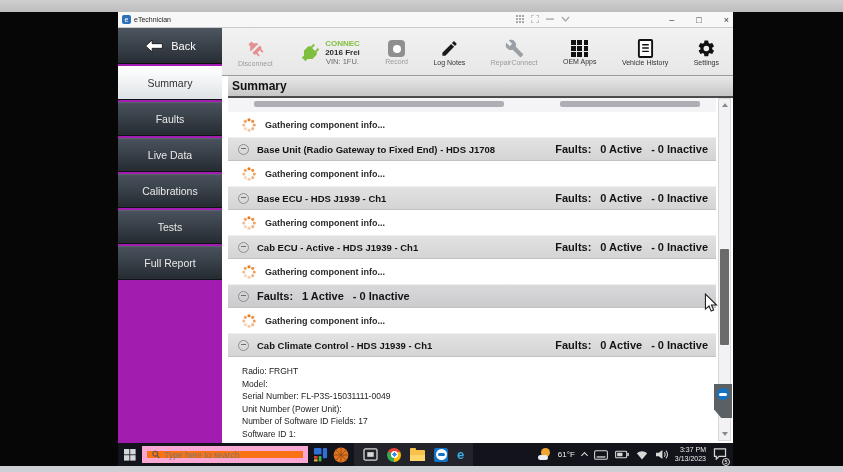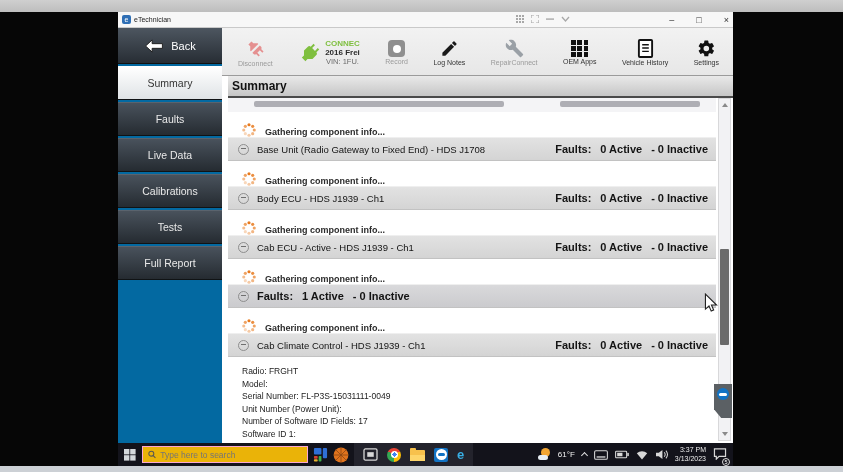--- a/index.html
+++ b/index.html
@@ -12,21 +12,21 @@
   
   .titlebar{position:absolute;top:0;left:0;right:0;height:16px;background:#f7f7f7;border-bottom:1px solid #c9c9c9;display:flex;align-items:center;padding:0 4px;}
   .appico{width:9px;height:9px;background:#2f6fb5;border-radius:2px;color:#fff;font-size:7px;line-height:9px;text-align:center;margin-right:3px;}
   .wtitle{font-size:7px;color:#222;flex:0 0 auto;}
   .tbmid{position:absolute;left:398px;top:3px;display:flex;gap:7px;align-items:center;}
   .tbmid svg{display:block;}
   .wctrl{position:absolute;right:4px;top:0;height:16px;display:flex;align-items:center;gap:22px;font-size:9px;color:#333;}
   .wctrl span{cursor:default;}
   
   .appbody{position:absolute;top:16px;left:0;right:0;height:415px;}
-  .leftcol{position:absolute;left:0;top:0;width:104px;height:100%;background:#0369a1;}
+  .leftcol{position:absolute;left:0;top:0;width:104px;height:100%;background:#a21caf;}
   .backbtn{height:36px;margin-bottom:2px;background:linear-gradient(#4d5660,#272d34);display:flex;align-items:center;justify-content:center;gap:7px;color:#fff;font-size:11px;border-bottom:1px solid #111;}
   .tab{height:34px;margin-bottom:2px;background:linear-gradient(#49525c,#252b31);display:flex;align-items:center;justify-content:center;color:#e9e9e9;font-size:10.5px;border-top:1px solid #5a636d;border-bottom:1px solid #101315;}
   .tab.selected{background:linear-gradient(#ffffff,#dfe3e6);color:#333;border-top:1px solid #fff;}
   .rightcol{position:absolute;left:104px;top:0;width:511px;height:100%;background:#fff;}
   
   .toolbar{height:48px;background:linear-gradient(#f2f2f2,#e7e7e7);border-bottom:1px solid #9b9b9b;display:flex;align-items:center;justify-content:space-between;padding:2px 14px 0 16px;}
   .tbtn{display:flex;flex-direction:column;align-items:center;justify-content:center;gap:1px;}
   .tbtn .lbl{font-size:7px;color:#333;}
   .tbtn .lbl.dim{color:#9a9a9a;}
   .connect{display:flex;align-items:center;gap:3px;}
@@ -39,44 +39,44 @@
   .oemgrid{width:17px;height:17px;display:grid;grid-template-columns:repeat(3,1fr);gap:1.5px;}
   .oemgrid i{background:#121212;}
   
   .main{position:absolute;left:0;top:48px;width:511px;height:367px;background:#fff;overflow:hidden;}
   .mhead{margin-left:6px;height:22px;background:linear-gradient(#e9e9e9,#c6c6c6);border-bottom:2px solid #4a4a4a;display:flex;align-items:center;padding-left:4px;font-size:12px;font-weight:bold;color:#111;}
   .viewport{position:absolute;left:6px;top:22px;width:488px;bottom:0;overflow:hidden;}
   .crow{height:14px;overflow:hidden;position:relative;background:#f4f4f6;filter:blur(.6px);}
   .crow i{position:absolute;top:3px;height:6px;background:#aeaeb4;border-radius:2px;}
   .crow .b1{left:26px;width:250px;}
   .crow .b2{left:332px;width:140px;}
-  .lrow{height:25px;display:flex;align-items:flex-end;padding-left:14px;gap:9px;background:#fff;}
+  .lrow{height:25px;display:flex;align-items:center;padding-left:14px;gap:9px;background:#fff;}
   .ltext{font-size:9px;font-weight:bold;color:#2b2b2b;}
   .grow{height:24px;background:linear-gradient(#e2e2e2,#d4d4d4);border-top:1px solid #efefef;border-bottom:1px solid #c2c2c2;display:flex;align-items:center;padding:0 6px 0 10px;gap:8px;}
   .grow.sel{background:linear-gradient(#d9d9db,#cbcbce);}
-  .gname{font-size:9.5px;font-weight:normal;color:#141414;flex:1 1 auto;white-space:nowrap;overflow:hidden;}
+  .gname{font-size:9.5px;font-weight:bold;color:#141414;flex:1 1 auto;white-space:nowrap;overflow:hidden;}
   .faults{display:flex;gap:9px;font-size:11px;font-weight:bold;color:#141414;white-space:nowrap;padding-right:2px;}
   .minuscirc{width:11px;height:11px;border:1.5px solid #8e8e8e;border-radius:50%;position:relative;flex:0 0 auto;}
   .minuscirc::after{content:"";position:absolute;left:2px;top:3.6px;width:4.5px;height:1.4px;background:#6f6f6f;}
   .details{padding:8px 0 0 14px;font-size:8.5px;color:#222;line-height:12.5px;background:#fff;}
   
   .sbar{position:absolute;right:2px;top:22px;bottom:2px;width:13px;background:#f2f2f4;border:1px solid #d8d8da;}
   .sarrow{position:absolute;left:0;width:100%;height:12px;display:flex;align-items:center;justify-content:center;}
   .sarrow.up{top:0;} .sarrow.down{bottom:0;}
   .tri-up{width:0;height:0;border-left:3px solid transparent;border-right:3px solid transparent;border-bottom:4px solid #8a8a8a;}
   .tri-down{width:0;height:0;border-left:3px solid transparent;border-right:3px solid transparent;border-top:4px solid #8a8a8a;}
   .sthumb{position:absolute;left:1px;width:9px;top:150px;height:96px;background:#6b6b6b;border-radius:1px;}
   
   .tvtab{position:absolute;left:596px;top:372px;width:18px;height:34px;background:#5b6064;clip-path:polygon(0 0,100% 0,100% 100%,40% 100%,0 74%);display:flex;justify-content:center;padding-top:4px;}
   .tvcirc{width:12px;height:12px;border-radius:50%;background:#1273c4;position:relative;}
   .tvcirc::after{content:"";position:absolute;left:2px;top:4.5px;width:8px;height:3px;background:#fff;border-radius:2px;}
   
   .taskbar{position:absolute;left:0;right:0;bottom:0;height:23px;background:#13131b;display:flex;align-items:center;}
   .start{width:24px;height:23px;display:flex;align-items:center;justify-content:center;}
-  .searchbox{width:166px;height:17px;background:#eab308;border:1px solid #f9a8d4;display:flex;align-items:center;gap:4px;padding:0 5px;}
+  .searchbox{width:166px;height:17px;background:#f97316;border:5px solid #f9a8d4;display:flex;align-items:center;gap:4px;padding:0 5px;}
   .searchbox input{border:0;outline:0;background:transparent;font-size:8.5px;color:#333;width:100%;padding:0;}
   .qicons{display:flex;align-items:center;gap:5px;margin-left:5px;}
   .appsec{display:flex;align-items:center;gap:9px;background:#23232c;height:23px;padding:0 9px;margin-left:5px;}
   .tray{margin-left:auto;display:flex;align-items:center;gap:7px;padding-right:6px;}
   .temp{font-size:8px;color:#f0f0f0;}
   .chev{width:5px;height:5px;border-left:1.4px solid #ddd;border-top:1.4px solid #ddd;transform:rotate(45deg);margin-top:2px;}
   .clock{font-size:7px;color:#eee;line-height:8.5px;text-align:right;}
   .chrome{width:14px;height:14px;border-radius:50%;background:conic-gradient(from -60deg,#ea4335 0 120deg,#fbbc05 0 240deg,#34a853 0 360deg);position:relative;}
   .chrome::after{content:"";position:absolute;left:3.5px;top:3.5px;width:7px;height:7px;border-radius:50%;background:radial-gradient(circle,#4285f4 0 2.2px,#fff 2.2px);}
   .folder{width:15px;height:11px;background:#f7c14c;border-radius:1px;position:relative;margin-top:2px;}
@@ -286,21 +286,21 @@
                       <circle cx="3.8" cy="12.2" r="1.8" opacity=".3"></circle>
         <circle cx="2" cy="8" r="1.8" opacity=".5"></circle>
                       <circle cx="3.8" cy="3.8" r="1.8" opacity=".7"></circle>
       </g>
     </svg>
     <span class="ltext">Gathering component info...</span>
   </div>
 
   <div class="grow">
     <span class="minuscirc"></span>
-    <span class="gname">Body ECU - HDS J1939 - Ch1</span>
+    <span class="gname">Base ECU - HDS J1939 - Ch1</span>
     <span class="faults">
       <span class="flabel">Faults:</span>
       <span class="factive">0 Active</span>
       <span class="finactive">- 0 Inactive</span>
     </span>
   </div>
 
   <div class="lrow">
     <svg width="14" height="14" viewBox="0 0 16 16">
       <g fill="#e87a1e">

